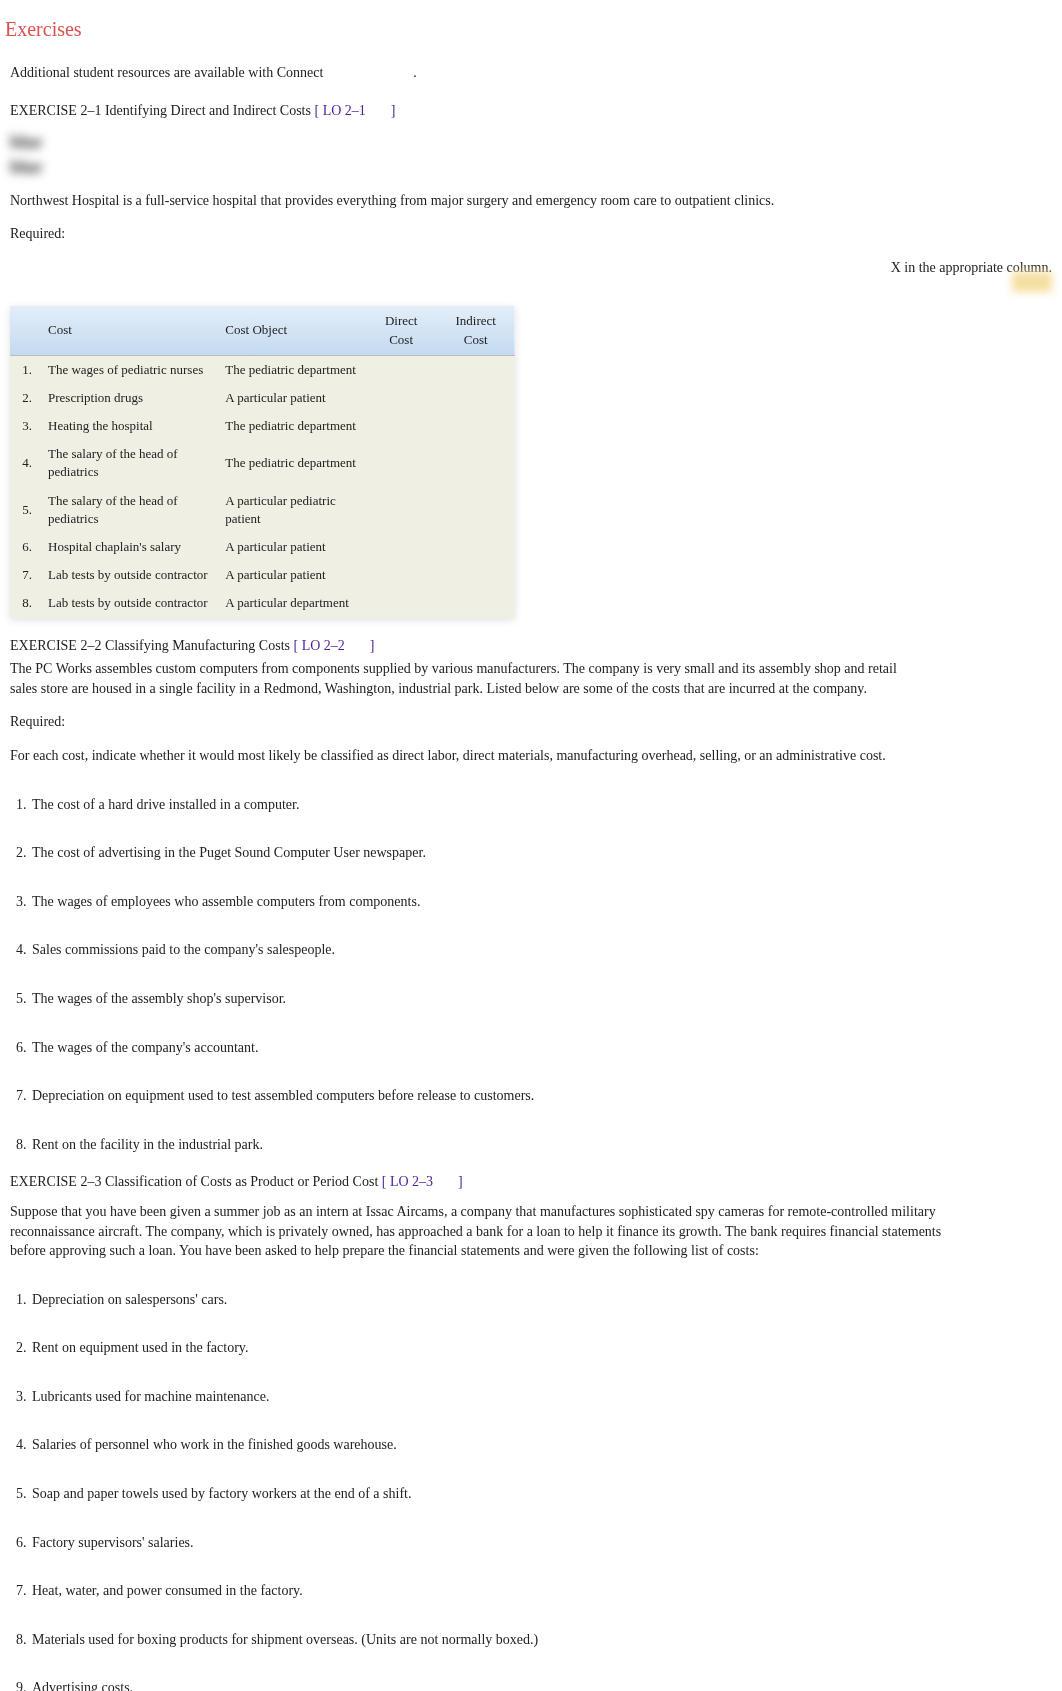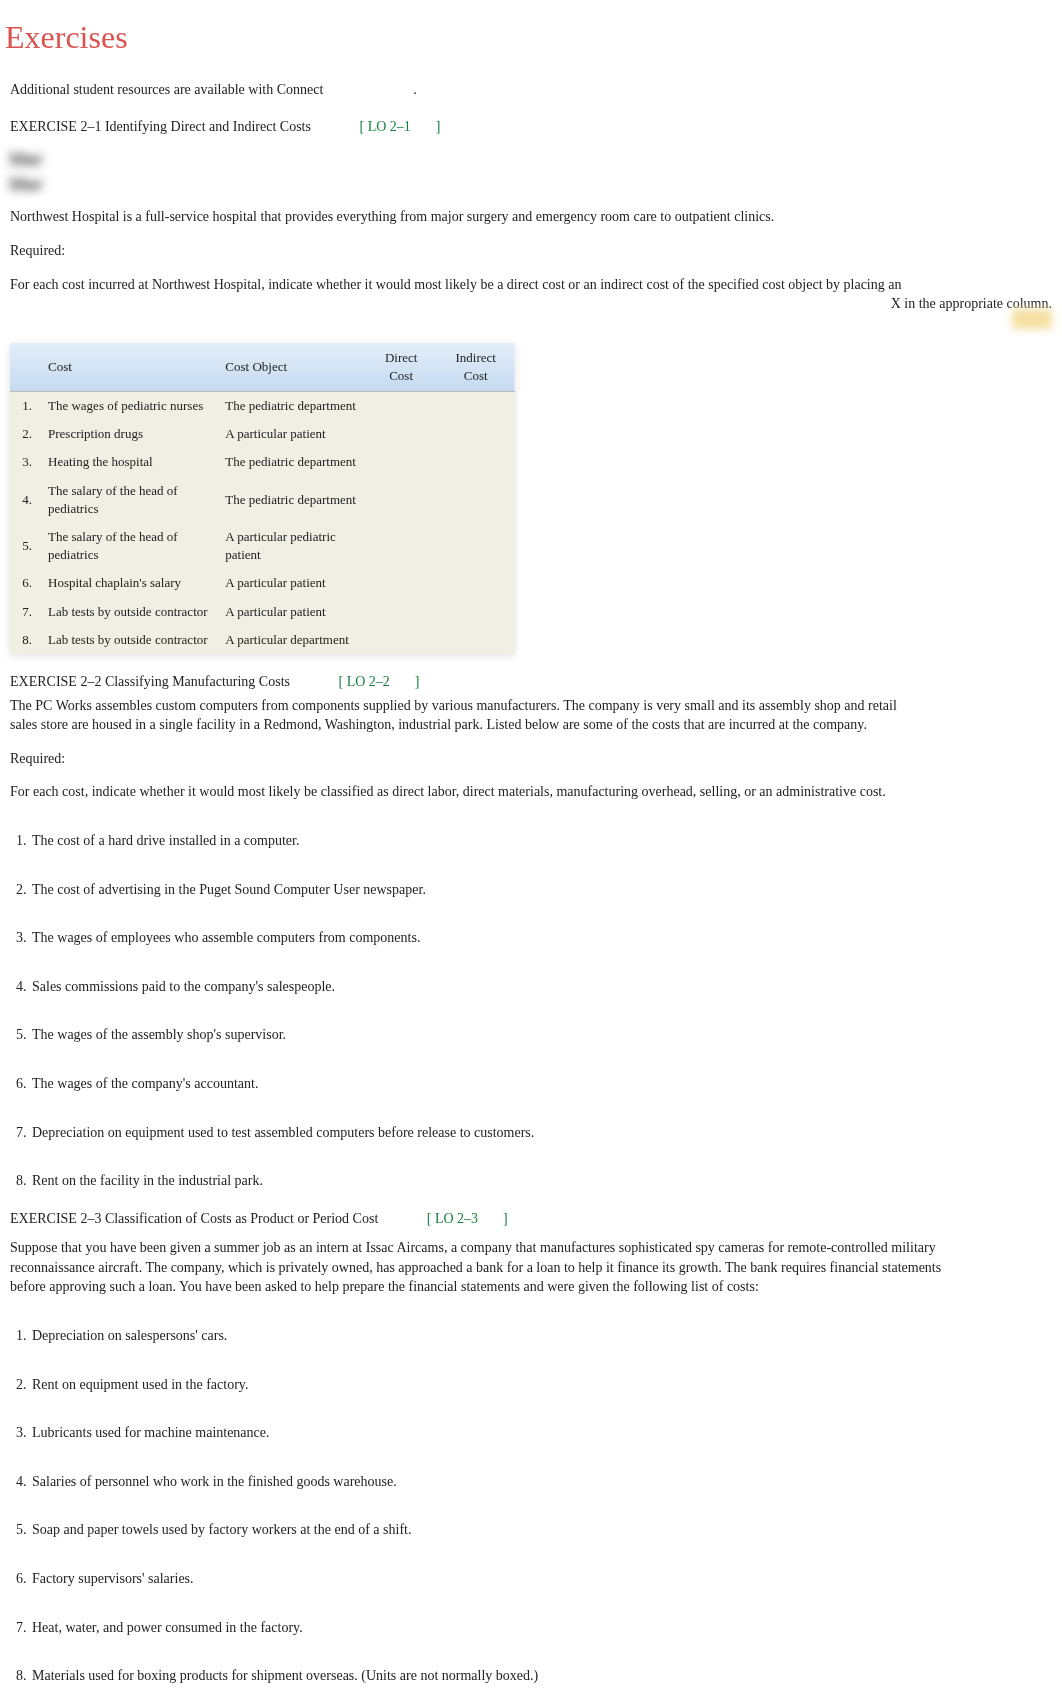--- a/index.html
+++ b/index.html
@@ -7,37 +7,36 @@
       font-family: Georgia, 'Times New Roman', serif;
       font-size: 14px;
       color: #222;
       padding: 15px 10px;
       width: 1062px;
       background: #fff;
       line-height: 1.4;
     }
     .main-heading {
       color: #d9534f;
-      font-size: 32px;
+      font-size: 20px;
       font-weight: normal;
       margin-bottom: 20px;
       margin-left: -5px;
     }
     .intro-text {
       margin-bottom: 18px;
       font-size: 14px;
     }
     .exercise-title {
       font-size: 14px;
       margin-bottom: 4px;
       color: #222;
     }
     .lo-tag {
-      color: #15803d;
-      margin-left: 45px;
+      color: #4c1d95;
     }
     .blurred {
       display: inline-block;
       filter: blur(5px);
       font-weight: bold;
       font-size: 18px;
       color: #333;
       margin: 6px 0 10px 0;
       user-select: none;
     }
@@ -122,21 +121,20 @@
   <span class="lo-tag">[ <span>LO 2–1</span><span style="margin-left:25px;">]</span></span>
 </div>
 
 <div class="blurred">blur<br>blur</div>
 
 <p class="paragraph">Northwest Hospital is a full-service hospital that provides everything from major surgery and emergency room care to outpatient clinics.</p>
 
 <p class="required">Required:</p>
 
 <p class="paragraph" style="max-width:none;">
-  <span>For each cost incurred at Northwest Hospital, indicate whether it would most likely be a direct cost or an indirect cost of the specified cost object by placing an</span>
   <span style="float:right;">X in the appropriate column.</span>
 </p>
 <div style="clear:both;"></div>
 
 <div class="floating-blur"></div>
 <div style="clear:both;"></div>
 
 <table class="cost-table">
   <thead>
     <tr>

